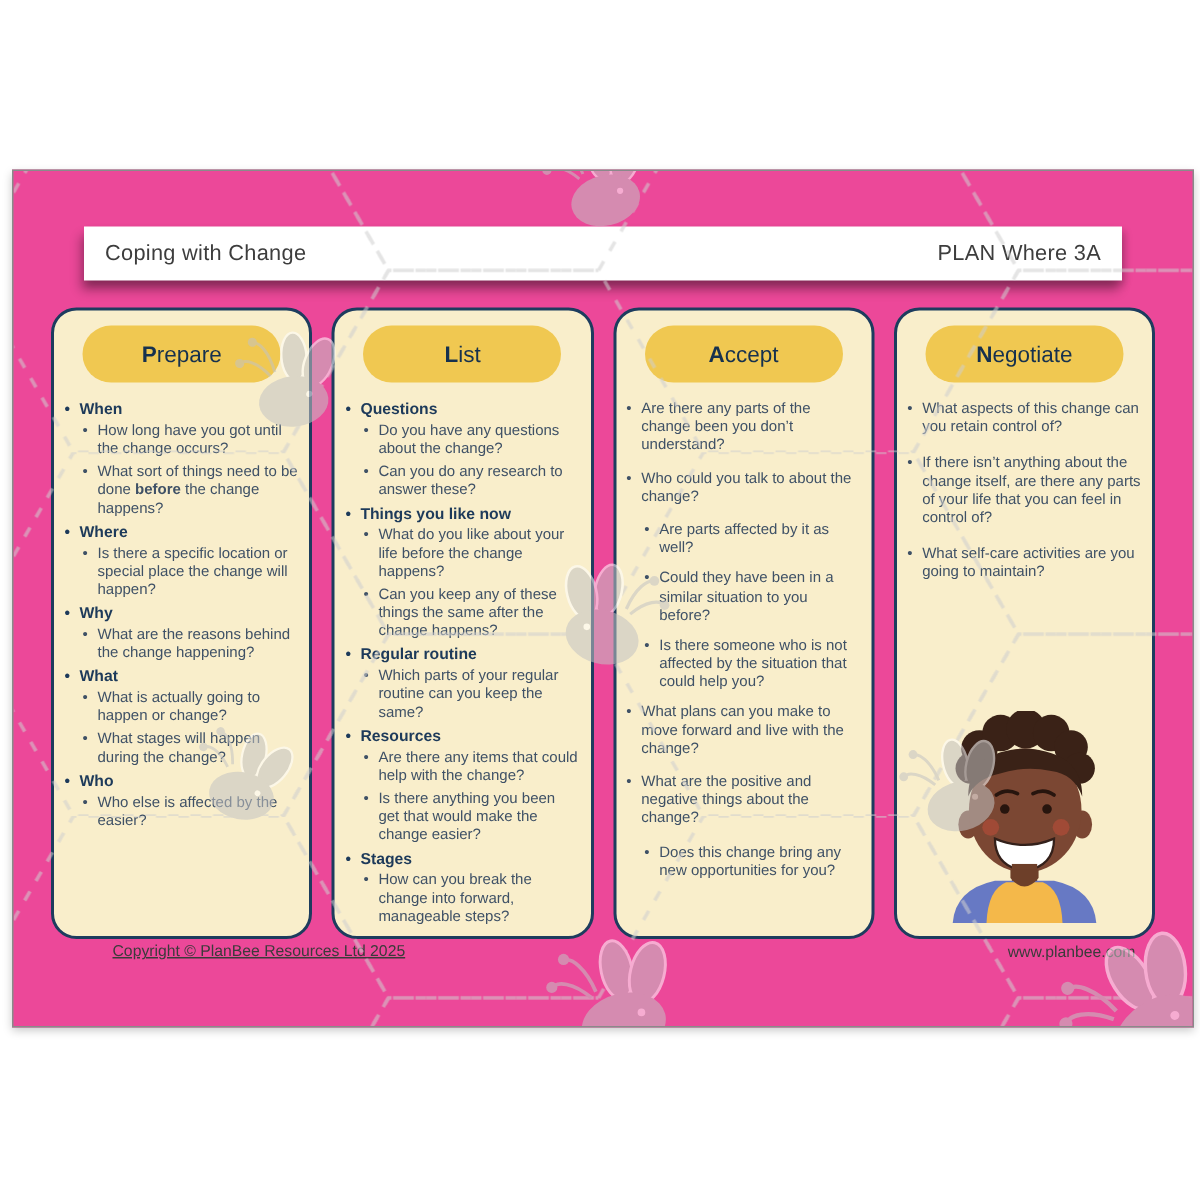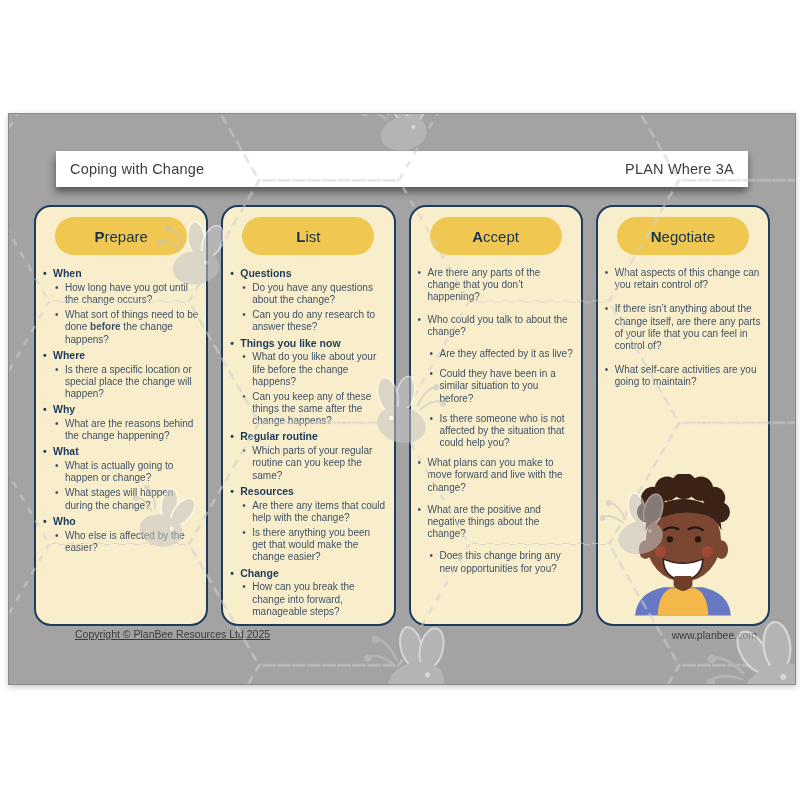--- a/index.html
+++ b/index.html
@@ -2,21 +2,21 @@
 <html><head>
 <meta charset="utf-8">
 <style>
   html,body{margin:0;padding:0;}
   body{
     width:800px;height:800px;background:#ffffff;position:relative;
     font-family:"Liberation Sans", sans-serif;overflow:hidden;
   }
   .page{
     position:absolute;left:8px;top:113px;width:786px;height:570px;
-    background:#a3a3a3;border:1px solid #8a8a8a;overflow:hidden;
+    background:#ec4899;border:1px solid #8a8a8a;overflow:hidden;
     box-shadow:0 2px 6px rgba(0,0,0,.22);
   }
   .titlebar{
     position:absolute;left:47px;top:37px;width:692px;height:36px;
     background:#ffffff;display:flex;align-items:center;justify-content:space-between;
     padding:0 14px;box-sizing:border-box;z-index:2;
     box-shadow:-2px 6px 7px rgba(0,0,0,.32), 2px 3px 5px rgba(0,0,0,.18);
     font-size:14.5px;color:#3d3d3d;letter-spacing:.2px;
   }
   .columns{
@@ -166,46 +166,46 @@
           <div class="row item">
             <span class="bullet">•</span>
             <span class="txt">Are there any items that could help with the change?</span>
           </div>
           <div class="row item">
             <span class="bullet">•</span>
             <span class="txt">Is there anything you been get that would make the change easier?</span>
           </div>
           <div class="row heading">
             <span class="bullet">•</span>
-            <span class="txt">Change</span>
+            <span class="txt">Stages</span>
           </div>
           <div class="row item">
             <span class="bullet">•</span>
             <span class="txt">How can you break the change into forward, manageable steps?</span>
           </div>
         </div>
     </div>
 
     <div class="col">
       <div class="pill">
         <span class="initial">A</span>
           <span>ccept</span>
       </div>
       <div class="col-body">
           <div class="row top">
             <span class="bullet">•</span>
-            <span class="txt">Are there any parts of the change that you don’t happening?</span>
+            <span class="txt">Are there any parts of the change been you don’t understand?</span>
           </div>
           <div class="row top">
             <span class="bullet">•</span>
             <span class="txt">Who could you talk to about the change?</span>
           </div>
           <div class="row item">
             <span class="bullet">•</span>
-            <span class="txt">Are they affected by it as live?</span>
+            <span class="txt">Are parts affected by it as well?</span>
           </div>
           <div class="row item">
             <span class="bullet">•</span>
             <span class="txt">Could they have been in a similar situation to you before?</span>
           </div>
           <div class="row item">
             <span class="bullet">•</span>
             <span class="txt">Is there someone who is not affected by the situation that could help you?</span>
           </div>
           <div class="row top">

